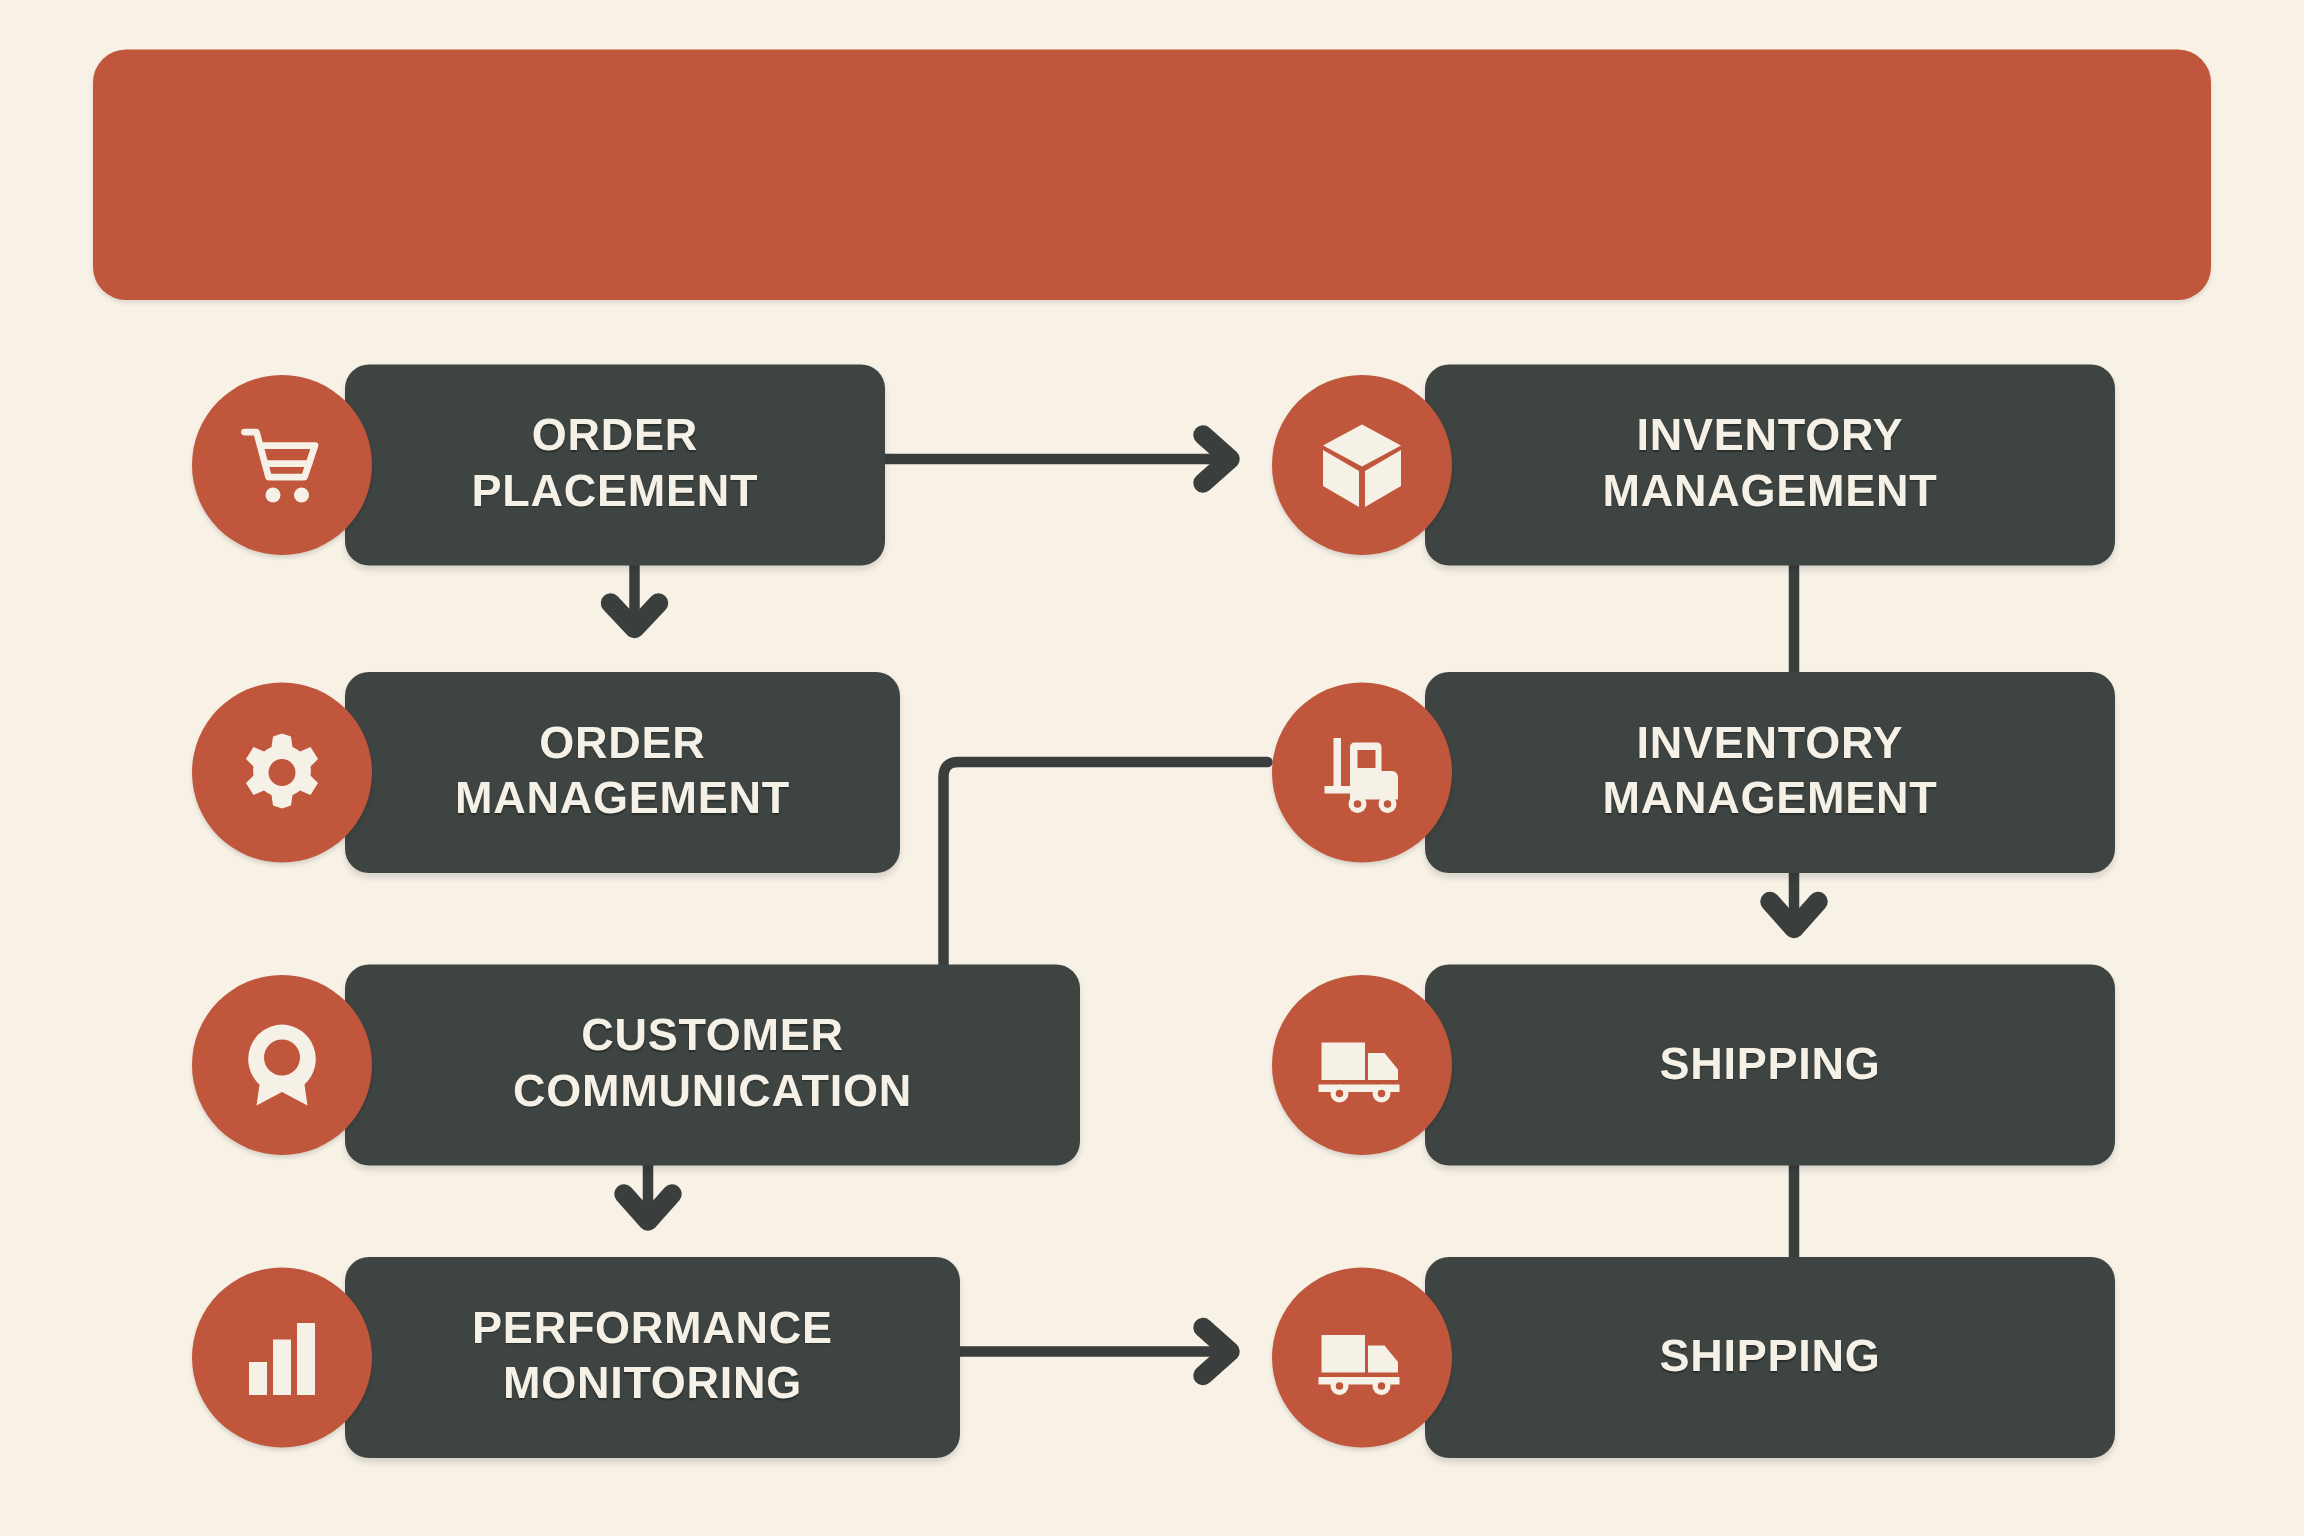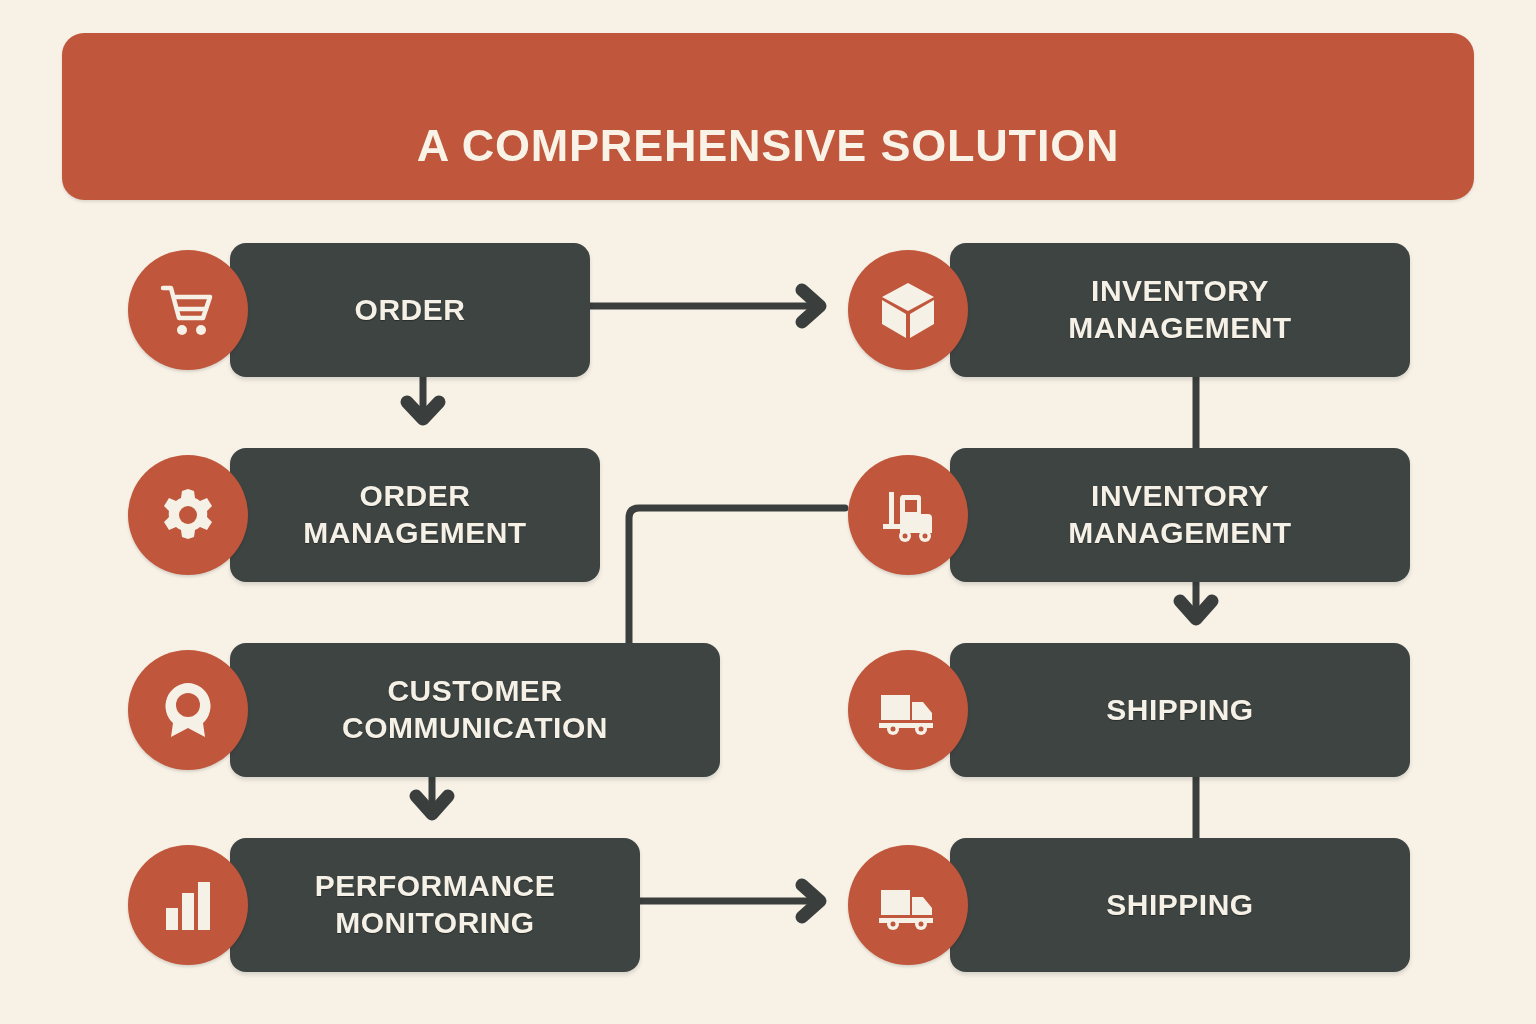--- a/index.html
+++ b/index.html
@@ -125,21 +125,20 @@
   #node-shipping-2 .node-box { width: 460px; }
 </style>
 </head>
 <body>
 
 <div id="canvas">
 
   <div id="title-banner">
     <div id="title-text">
       <br>
-      <span>A COMPREHENSIVE SOLUTION</span>
     </div>
   </div>
 
   <svg id="connectors" viewBox="0 0 1536 1024">
     <defs>
       <style>
         .conn { stroke: #3a3f3d; stroke-width: 7; fill: none; stroke-linecap: round; stroke-linejoin: round; }
         .head { stroke: #3a3f3d; stroke-width: 13; fill: none; stroke-linecap: round; stroke-linejoin: round; }
       </style>
     </defs>
@@ -189,20 +188,21 @@
           <path d="M7 10 h8 l8 30 h24 l7 -21 H19"></path>
           <line x1="22" y1="31" x2="50" y2="31"></line>
         </g>
         <circle cx="26" cy="52" r="5" fill="#f6f1e7"></circle>
         <circle cx="45" cy="52" r="5" fill="#f6f1e7"></circle>
       </svg>
     </div>
     <div class="node-box">
       <div class="node-label">
         <span>ORDER</span><br>
+        <span>PLACEMENT</span>
       </div>
     </div>
   </div>
 
   <div class="node" id="node-order-management">
     <div class="node-icon">
       <svg width="64" height="64" viewBox="0 0 64 64">
         <path fill="#f6f1e7" d="M32 6 l6 2 1 7 a19 19 0 0 1 5 3 l7 -3 5 8 -5 5 a19 19 0 0 1 0 6 l5 5 -5 8 -7 -3 a19 19 0 0 1 -5 3 l-1 7 -6 2 -6 -2 -1 -7 a19 19 0 0 1 -5 -3 l-7 3 -5 -8 5 -5 a19 19 0 0 1 0 -6 l-5 -5 5 -8 7 3 a19 19 0 0 1 5 -3 l1 -7 z"></path>
         <circle cx="32" cy="32" r="9" fill="#c0563b"></circle>
       </svg>

